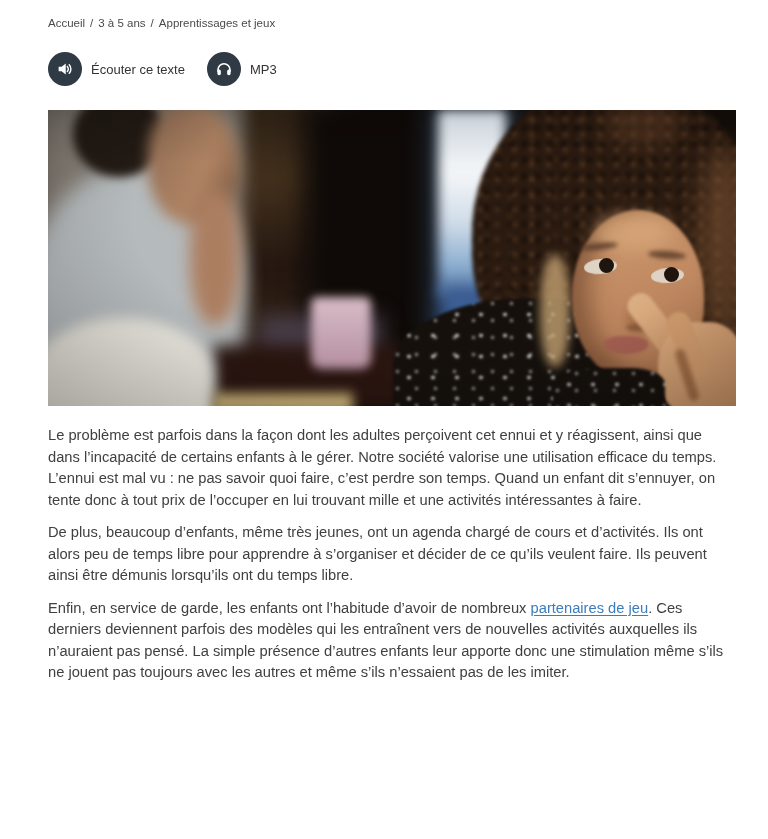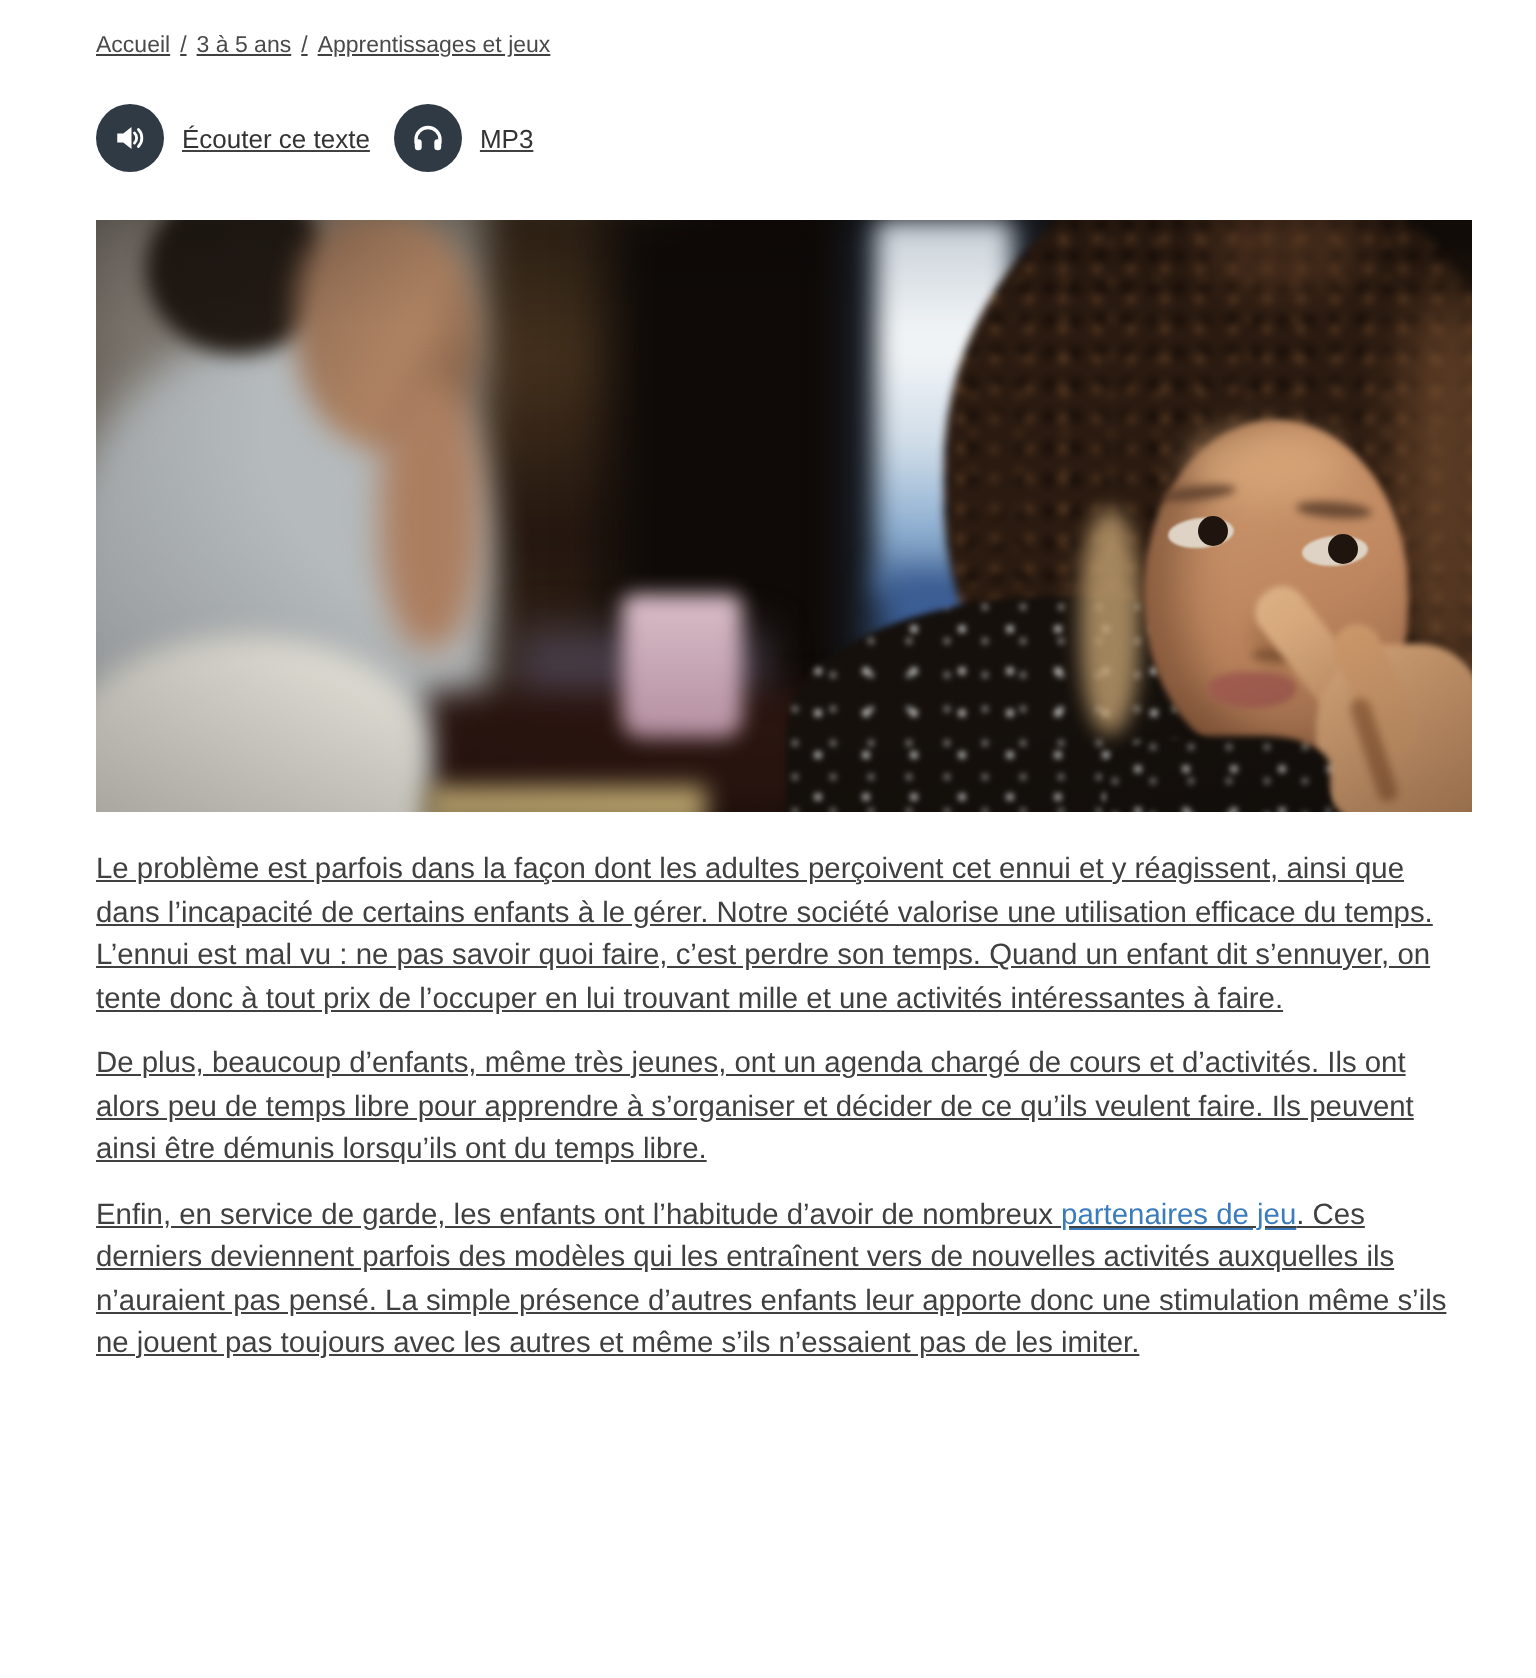--- a/index.html
+++ b/index.html
@@ -8,37 +8,37 @@
     --audio-button-dark:#2f3a45;
     --body-text:#404040;
   }
   *{box-sizing:border-box;margin:0;padding:0;}
   html,body{background:#ffffff;}
   body{
     width:768px;height:839px;overflow:hidden;
     font-family:"Liberation Sans",sans-serif;
     color:var(--body-text);
   }
-  .page{width:768px;height:839px;padding:17px 32px 24px 48px;background:#fff;text-decoration:underline;}
+  .page{width:768px;height:839px;padding:17px 32px 24px 48px;background:#fff;}
 
   
   .breadcrumb{font-size:11.5px;color:#4a4a4a;letter-spacing:0;}
   .breadcrumb a{color:#4a4a4a;text-decoration:none;cursor:pointer;}
   .breadcrumb .sep{margin:0 5px;color:#4a4a4a;}
 
   
   h1.title{
     margin-top:27px;
     font-family:"DejaVu Serif",serif;
     font-size:35px;line-height:1.12;font-weight:700;
     color:var(--title-orange);
   }
 
   
-  .audio-row{margin-top:23px;display:flex;gap:12px;}
+  .audio-row{margin-top:23px;display:flex;gap:22px;}
   .audio-btn{
     display:flex;align-items:center;gap:9px;
     background:none;border:none;cursor:pointer;
     font-family:"Liberation Sans",sans-serif;
   }
   .audio-circle{
     width:34px;height:34px;border-radius:50%;
     background:var(--audio-button-dark);
     display:flex;align-items:center;justify-content:center;flex:0 0 auto;
   }

